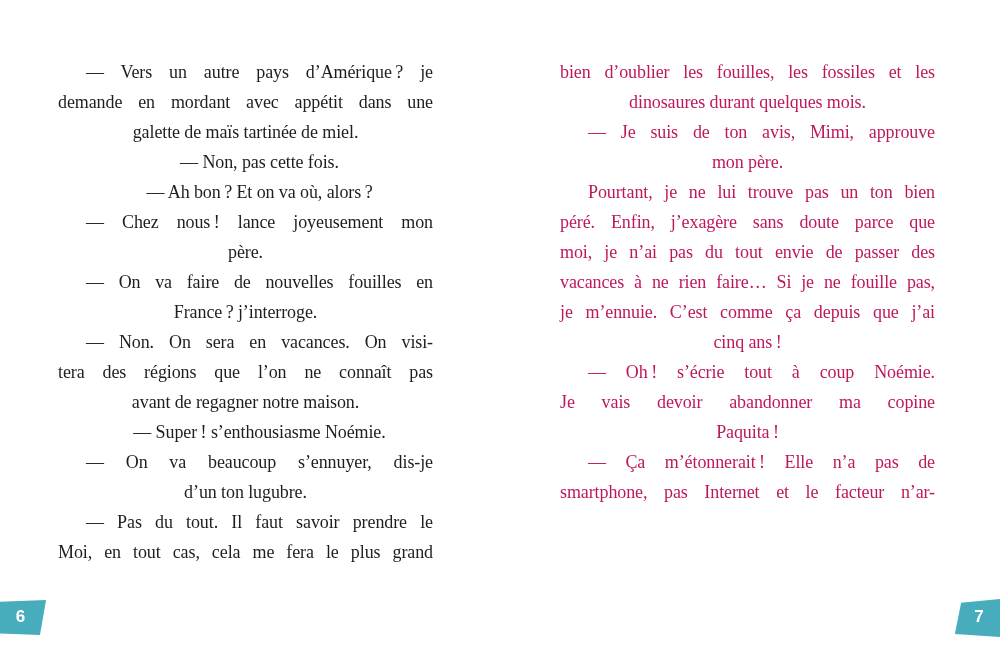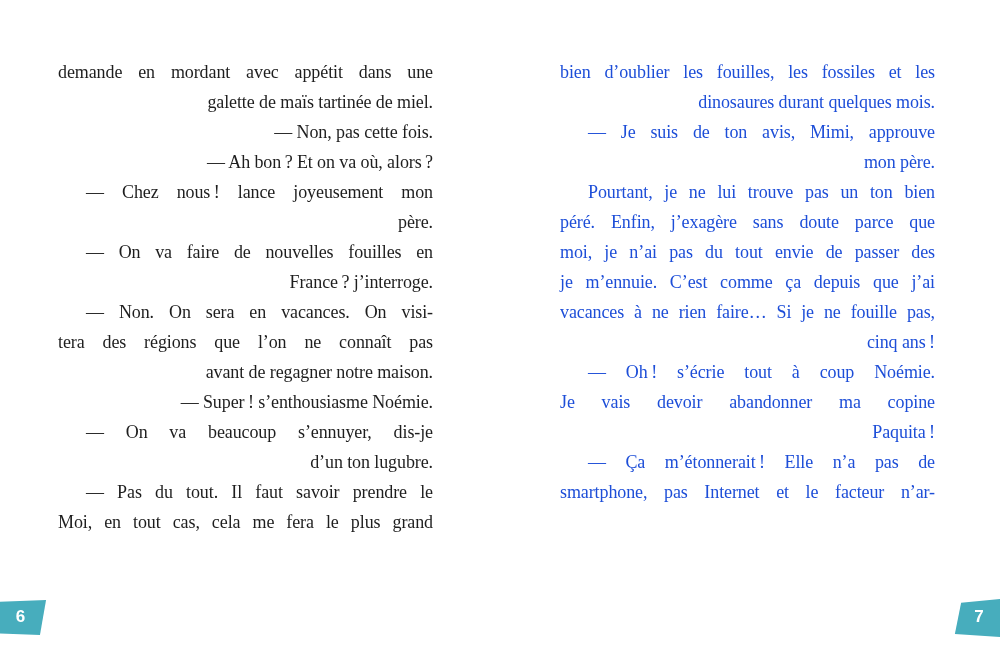--- a/index.html
+++ b/index.html
@@ -23,21 +23,21 @@
     position: absolute;
     top: 57px;
     width: 375px;
     color: #1e1e1e;
     font-size: 18px;
     line-height: 30px;
     letter-spacing: -0.1px;
   }
   .text-block.left  { left: 58px;  }
   .text-block.right { left: 560px; }
-  .line { text-align: right; }
+  .line { text-align: center; }
   .line.just {
     text-align: justify;
     text-align-last: justify;
   }
   .line.indent { text-indent: 28px; }
   .page-tab {
     position: absolute;
     display: flex;
     align-items: center;
     justify-content: center;
@@ -61,48 +61,49 @@
     clip-path: polygon(19% 10%, 100% 0, 100% 100%, 6% 92%);
   }
   .page-tab.tab-right .page-num { transform: translate(3px, -1px); }
 </style>
 </head>
 <body style="background: rgb(255, 255, 255);">
 
 <div class="spread">
 
   <div class="text-block left" style="color: rgb(30, 30, 30);">
+      <div class="line just indent">— Vers un autre pays d’Amérique ? je</div>
       <div class="line just">demande en mordant avec appétit dans une</div>
       <div class="line">galette de maïs tartinée de miel.</div>
       <div class="line indent">— Non, pas cette fois.</div>
       <div class="line indent">— Ah bon ? Et on va où, alors ?</div>
       <div class="line just indent">— Chez nous ! lance joyeusement mon</div>
       <div class="line">père.</div>
       <div class="line just indent">— On va faire de nouvelles fouilles en</div>
       <div class="line">France ? j’interroge.</div>
       <div class="line just indent">— Non. On sera en vacances. On visi-</div>
       <div class="line just">tera des régions que l’on ne connaît pas</div>
       <div class="line">avant de regagner notre maison.</div>
       <div class="line indent">— Super ! s’enthousiasme Noémie.</div>
       <div class="line just indent">— On va beaucoup s’ennuyer, dis-je</div>
       <div class="line">d’un ton lugubre.</div>
       <div class="line just indent">— Pas du tout. Il faut savoir prendre le</div>
       <div class="line just">Moi, en tout cas, cela me fera le plus grand</div>
     </div>
 
-  <div class="text-block right" style="color: #1d4ed8;">
+  <div class="text-block right" style="color: #be185d;">
       <div class="line just">bien d’oublier les fouilles, les fossiles et les</div>
       <div class="line">dinosaures durant quelques mois.</div>
       <div class="line just indent">— Je suis de ton avis, Mimi, approuve</div>
       <div class="line">mon père.</div>
       <div class="line just indent">Pourtant, je ne lui trouve pas un ton bien</div>
       <div class="line just">péré. Enfin, j’exagère sans doute parce que</div>
       <div class="line just">moi, je n’ai pas du tout envie de passer des</div>
+      <div class="line just">vacances à ne rien faire… Si je ne fouille pas,</div>
       <div class="line just">je m’ennuie. C’est comme ça depuis que j’ai</div>
-      <div class="line just">vacances à ne rien faire… Si je ne fouille pas,</div>
       <div class="line">cinq ans !</div>
       <div class="line just indent">— Oh ! s’écrie tout à coup Noémie.</div>
       <div class="line just">Je vais devoir abandonner ma copine</div>
       <div class="line">Paquita !</div>
       <div class="line just indent">— Ça m’étonnerait ! Elle n’a pas de</div>
       <div class="line just">smartphone, pas Internet et le facteur n’ar-</div>
     </div>
 
   <div class="page-tab tab-left" style="background: rgb(71, 173, 189); color: rgb(255, 255, 255);">
     <span class="page-num">6</span>

